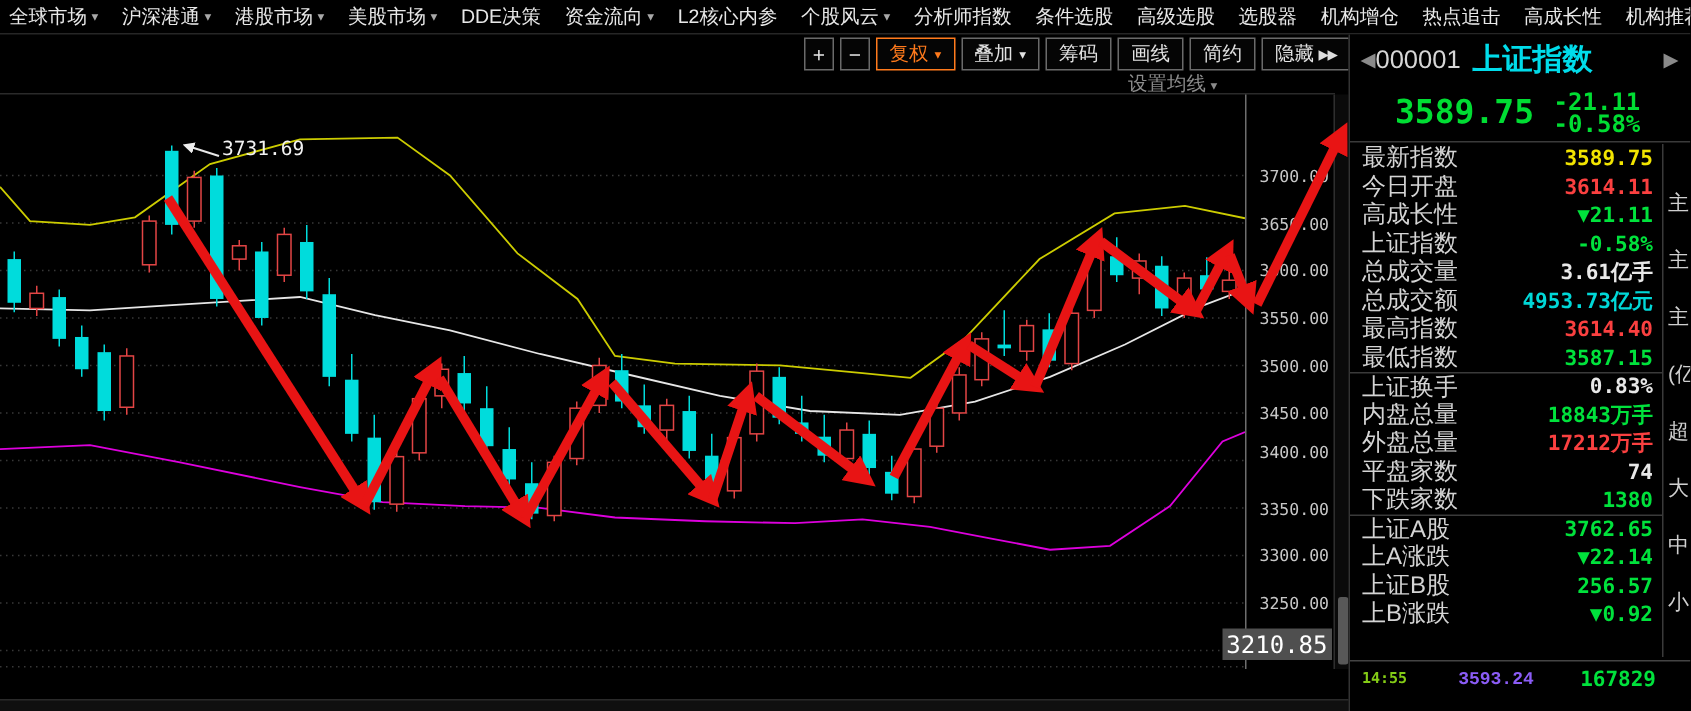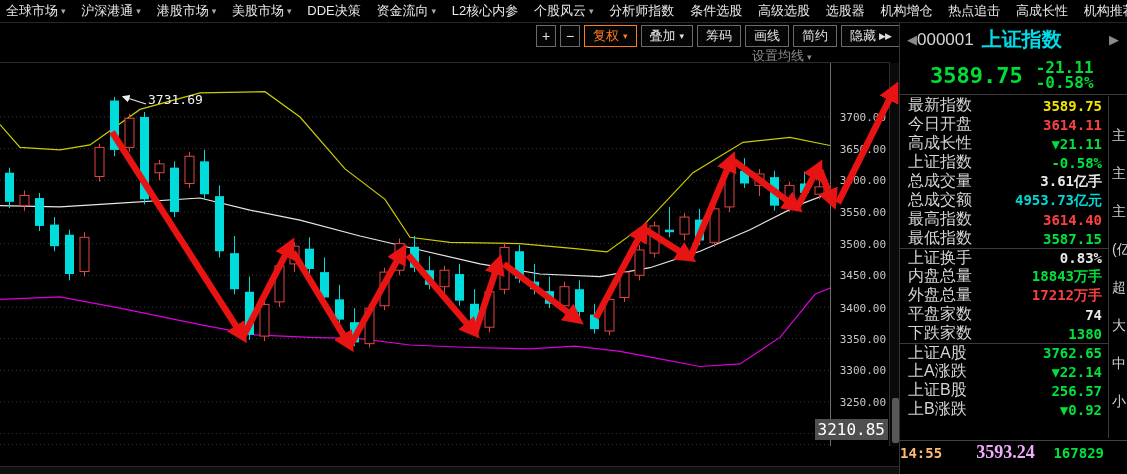--- a/index.html
+++ b/index.html
@@ -55,22 +55,22 @@
   .q-row.sb{border-top:1px solid #3a3a3a;}
   .q-label{color:#d4d4d4;font-size:16px;white-space:nowrap;}
   .q-val{font-size:14px;font-weight:bold;font-family:"DejaVu Sans Mono",monospace;white-space:nowrap;}
   .v-yellow{color:#f2e400;} .v-red{color:#fa4040;} .v-green{color:#00e23c;}
   .v-white{color:#e8e8e8;} .v-cyan{color:#00d8d8;}
   .clip-col{position:absolute;left:208px;top:73px;width:20px;height:342px;border-left:1px solid #3a3a3a;
             overflow:hidden;}
   .clip-ch{position:absolute;left:3px;color:#cfcfcf;font-size:14px;white-space:nowrap;}
   .q-footer{position:absolute;left:0;top:417px;width:228px;height:24px;border-top:1px solid #444;
             display:flex;align-items:center;box-sizing:border-box;}
-  .qf-time{color:#fdba74;font-size:14px;font-weight:bold;margin-left:0;font-family:"DejaVu Sans Mono",monospace;}
-  .qf-price{color:#f0abfc;font-size:18px;font-weight:bold;margin-left:34px;font-family:Liberation Serif, serif;}
+  .qf-time{color:#84cc16;font-size:10px;font-weight:bold;margin-left:8px;font-family:"DejaVu Sans Mono",monospace;}
+  .qf-price{color:#8b5cf6;font-size:12px;font-weight:bold;margin-left:34px;font-family:Liberation Mono, monospace;}
   .qf-vol{color:#00e23c;font-size:14px;font-weight:bold;margin-left:auto;margin-right:24px;
           font-family:"DejaVu Sans Mono",monospace;}
   .bottom-strip{position:absolute;left:0;top:466px;width:1127px;height:8px;background:#0f0f0f;
                 border-top:1px solid #2a2a2a;box-sizing:border-box;}
 </style>
 </head>
 <body>
 
 <div class="screen">
 
@@ -245,21 +245,21 @@
       </svg>
   </div>
 
   <div class="axis" id="axis">
       <div class="tick" style="top: 48px;">3700.00</div>
       <div class="tick" style="top: 79.66px;">3650.00</div>
       <div class="tick" style="top: 111.32px;">3600.00</div>
       <div class="tick" style="top: 142.98px;">3550.00</div>
       <div class="tick" style="top: 174.64px;">3500.00</div>
       <div class="tick" style="top: 206.3px;">3450.00</div>
-      <div class="tick" style="top: 239px; padding-left: 43px;">3400.00</div>
+      <div class="tick" style="top: 232px; padding-left: 43px;">3400.00</div>
       <div class="tick" style="top: 269.62px;">3350.00</div>
       <div class="tick" style="top: 301.28px;">3300.00</div>
       <div class="tick" style="top: 332.94px;">3250.00</div>
       <div class="tick" style="top: 364.6px;">3200.00</div>
       <div class="chip" style="top: 355.73px;">3210.85</div>
     </div>
 
   <div class="vscroll">
     <div class="vthumb"></div>
   </div>

